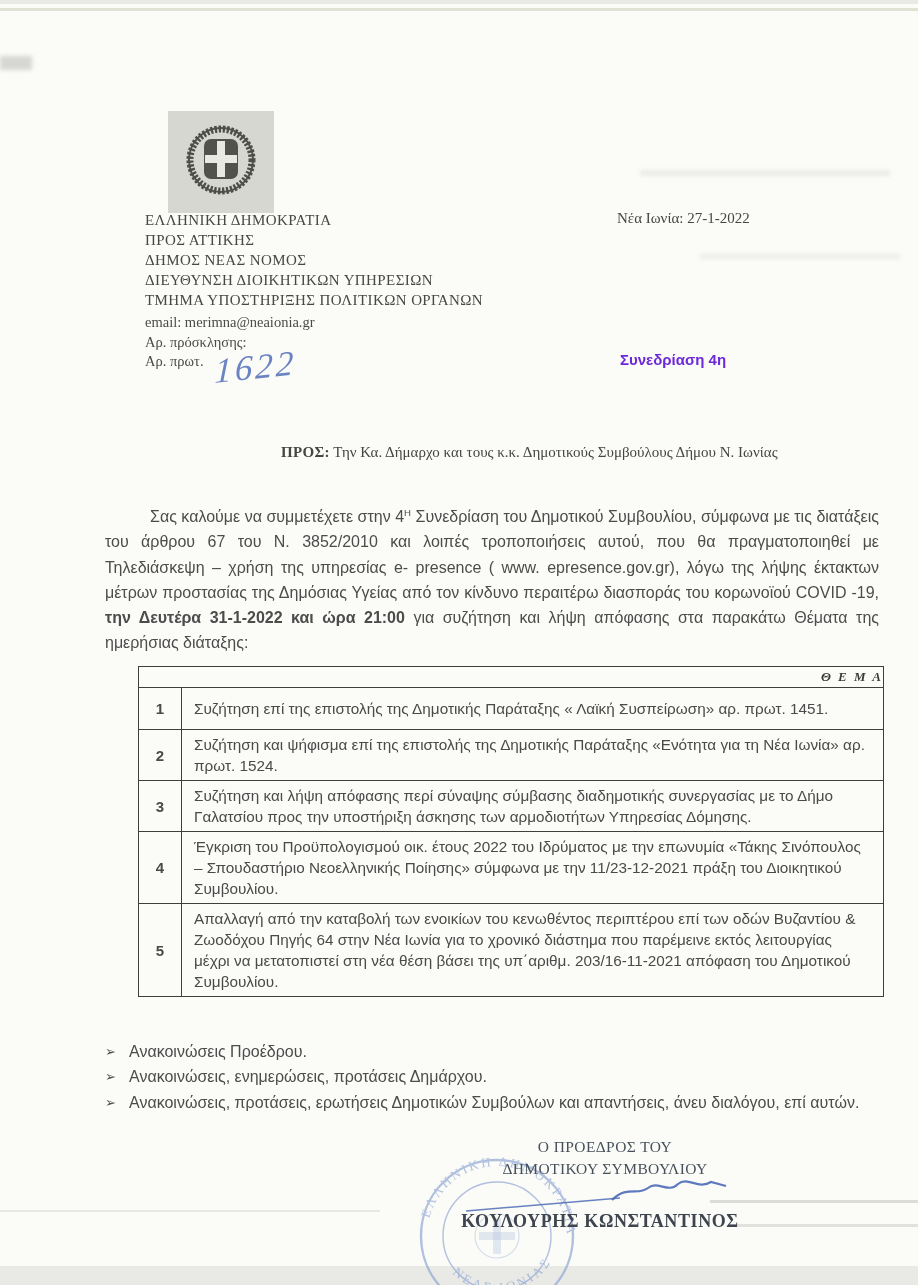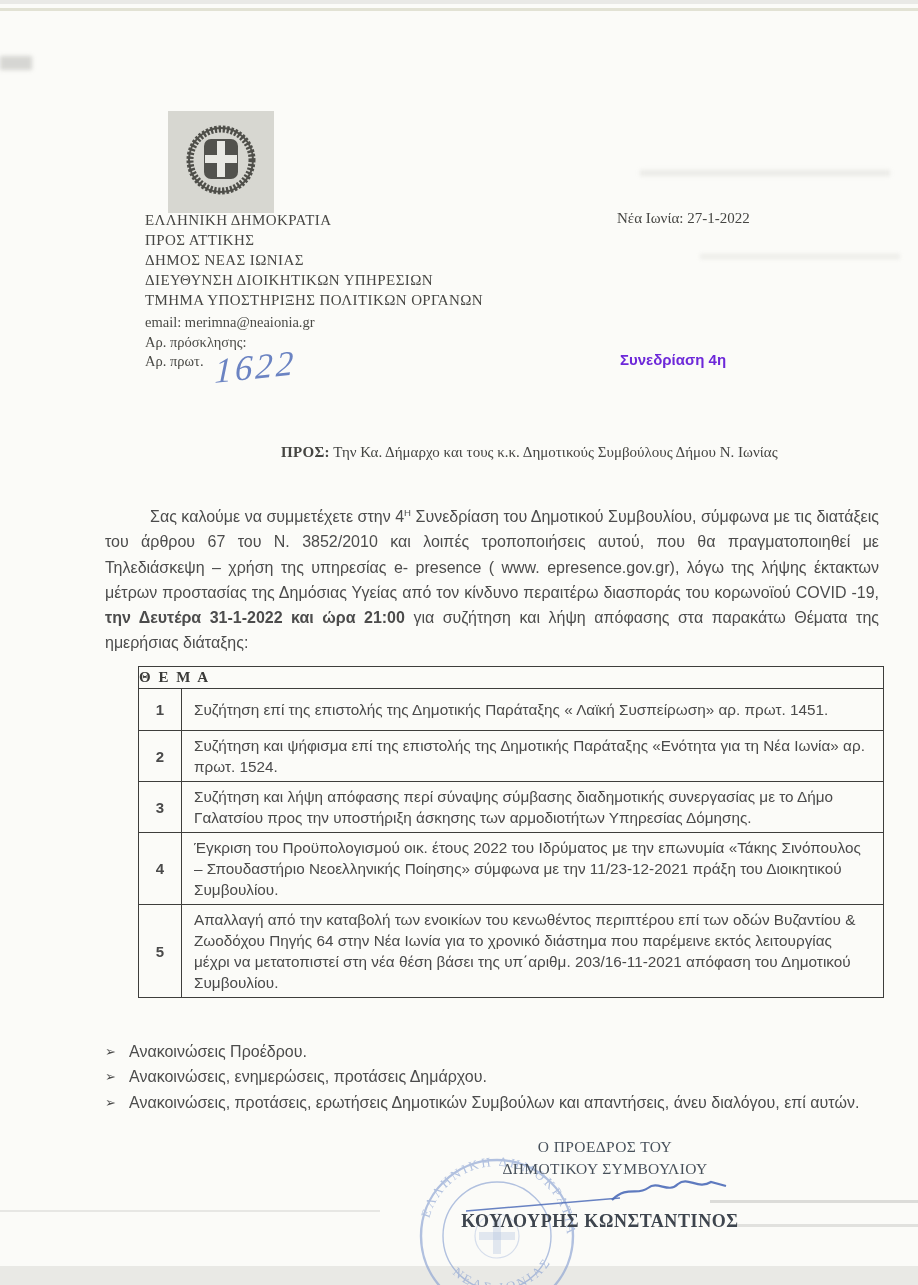--- a/index.html
+++ b/index.html
@@ -39,22 +39,22 @@
   .para{position:absolute;left:105px;width:774px;margin:0;
     font-family:"Liberation Sans",sans-serif;font-size:16px;line-height:25.3px;
     text-align:justify;color:#4c4c4c;text-indent:45px;}
   .intro{top:500px;}
   .closing{top:962px;}
   sup{font-size:60%;vertical-align:super;line-height:0;}
   
   .agenda{position:absolute;left:138px;top:662px;width:746px;border-collapse:collapse;
     font-family:"Liberation Sans",sans-serif;color:#4a4a4a;}
   .agenda th,.agenda td{border:1.5px solid #3e3e3c;}
-  .agenda th{font-family:"Liberation Serif",serif;font-size:15px;font-weight:bold;
-    letter-spacing:2px;text-align:left;padding:2px 0;color:#3a3a38;}
+  .agenda th{font-family:"Liberation Serif",serif;font-size:13px;font-weight:bold;
+    letter-spacing:2px;text-align:right;padding:2px 0;color:#3a3a38;font-style:italic;}
   .agenda td.num{width:40px;text-align:center;vertical-align:middle;
     font-weight:bold;font-size:15px;}
   .agenda td.txt{font-size:15.3px;line-height:21px;padding:4px 12px;vertical-align:middle;}
   .agenda tbody tr:first-child td{padding-top:10px;padding-bottom:10px;}
   
   .bullets{position:absolute;left:105px;top:1035px;width:780px;
     font-family:"Liberation Sans",sans-serif;font-size:16px;line-height:25.3px;color:#4c4c4c;}
   .bullet-item{display:flex;}
   .bullet-item .marker{width:24px;flex:0 0 24px;font-size:13px;color:#4a4a4a;}
   .bullet-item .btext{flex:1;text-align:justify;}
@@ -87,21 +87,21 @@
       <circle cx="53" cy="49" r="31" fill="none" stroke="#4e4e49" stroke-width="7" stroke-dasharray="2.4 1.7"></circle>
       <rect x="36" y="28" width="34" height="40" rx="7" fill="#52524d"></rect>
       <rect x="49" y="30" width="8" height="36" fill="#e9e9e4"></rect>
       <rect x="37" y="44" width="32" height="8" fill="#e9e9e4"></rect>
     </svg>
   </div>
 
   <div class="letterhead">
     <div class="lh-caps">ΕΛΛΗΝΙΚΗ ΔΗΜΟΚΡΑΤΙΑ</div>
     <div class="lh-caps">ΠΡΟΣ ΑΤΤΙΚΗΣ</div>
-    <div class="lh-caps">ΔΗΜΟΣ ΝΕΑΣ ΙΩΝΙΑΣ</div>
+    <div class="lh-caps">ΔΗΜΟΣ ΝΕΑΣ ΝΟΜΟΣ</div>
     <div class="lh-caps">ΔΙΕΥΘΥΝΣΗ ΔΙΟΙΚΗΤΙΚΩΝ ΥΠΗΡΕΣΙΩΝ</div>
     <div class="lh-caps">ΤΜΗΜΑ ΥΠΟΣΤΗΡΙΞΗΣ ΠΟΛΙΤΙΚΩΝ ΟΡΓΑΝΩΝ</div>
     <div class="lh-small">email: merimna@neaionia.gr</div>
     <div class="lh-small">Αρ. πρόσκλησης:</div>
     <div class="lh-small">Αρ. πρωτ.</div>
   </div>
 
   <div class="handwritten">1622</div>
 
   <div class="meta-date">Νέα Ιωνία: 27-1-2022</div>

